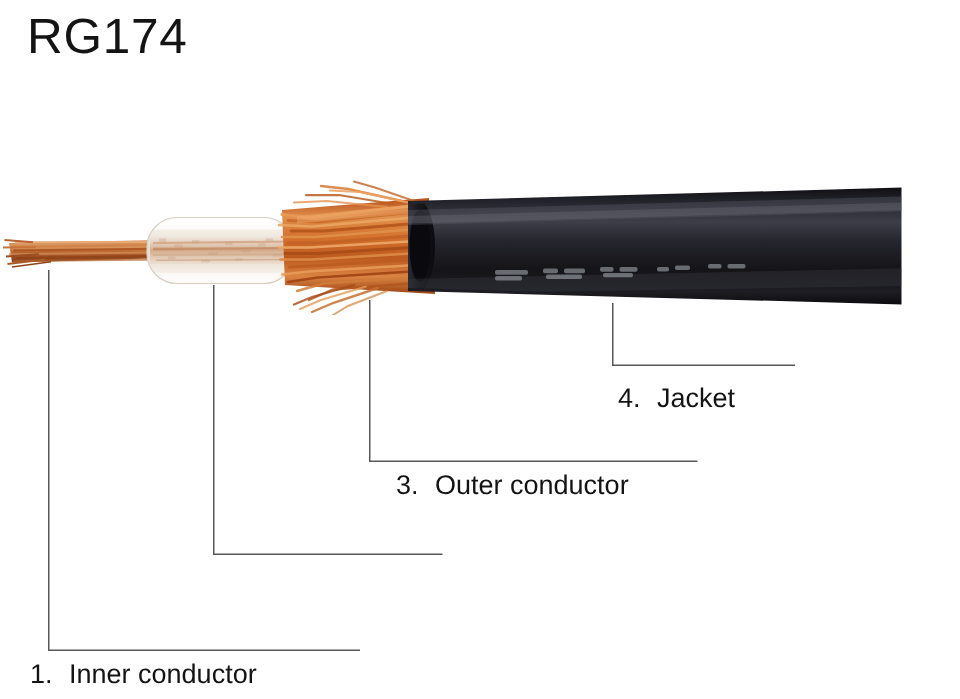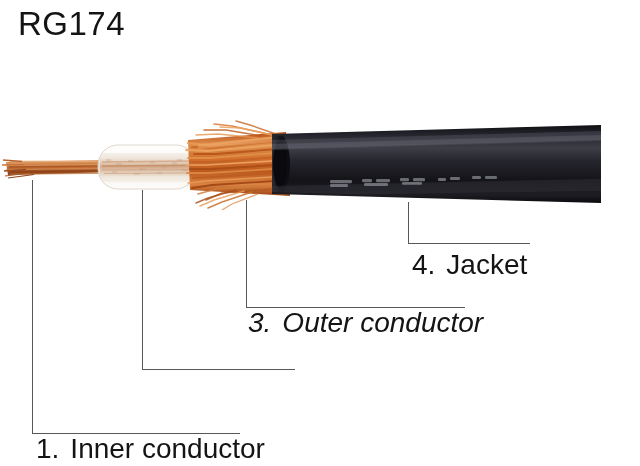--- a/index.html
+++ b/index.html
@@ -45,21 +45,21 @@
   .leader {
     position: absolute;
     border-left: 1.6px solid #58585a;
     border-bottom: 1.6px solid #58585a;
     box-sizing: border-box;
   }
 
   
   .label {
     position: absolute;
-    font-size: 28px;
+    font-size: 18px;
     color: #141414;
     white-space: nowrap;
     line-height: 26px;
   }
   .label .num { margin-right: 11px; }
 </style>
 </head>
 <body>
 
 <div id="page">
@@ -247,22 +247,22 @@
   <div class="leader" style="left:142px; top:190px; width:153px; height:180px;"></div>
 
   <div class="leader" style="left:246px; top:200px; width:219px; height:108px;"></div>
 
   <div class="leader" style="left:408px; top:202px; width:122px; height:42px;"></div>
 
   <div class="label" style="left:412px; top:252px;">
     <span class="num">4.</span><span>Jacket</span>
   </div>
 
-  <div class="label" style="left:248px; top:310px;font-style:italic;">
+  <div class="label" style="left:264px; top:310px;">
     <span class="num">3.</span><span>Outer conductor</span>
   </div>
 
 
-  <div class="label" style="left:36px; top:436px;">
+  <div class="label" style="left:20px; top:436px;">
     <span class="num">1.</span><span>Inner conductor</span>
   </div>
 
 </div>
 
 </body></html>

